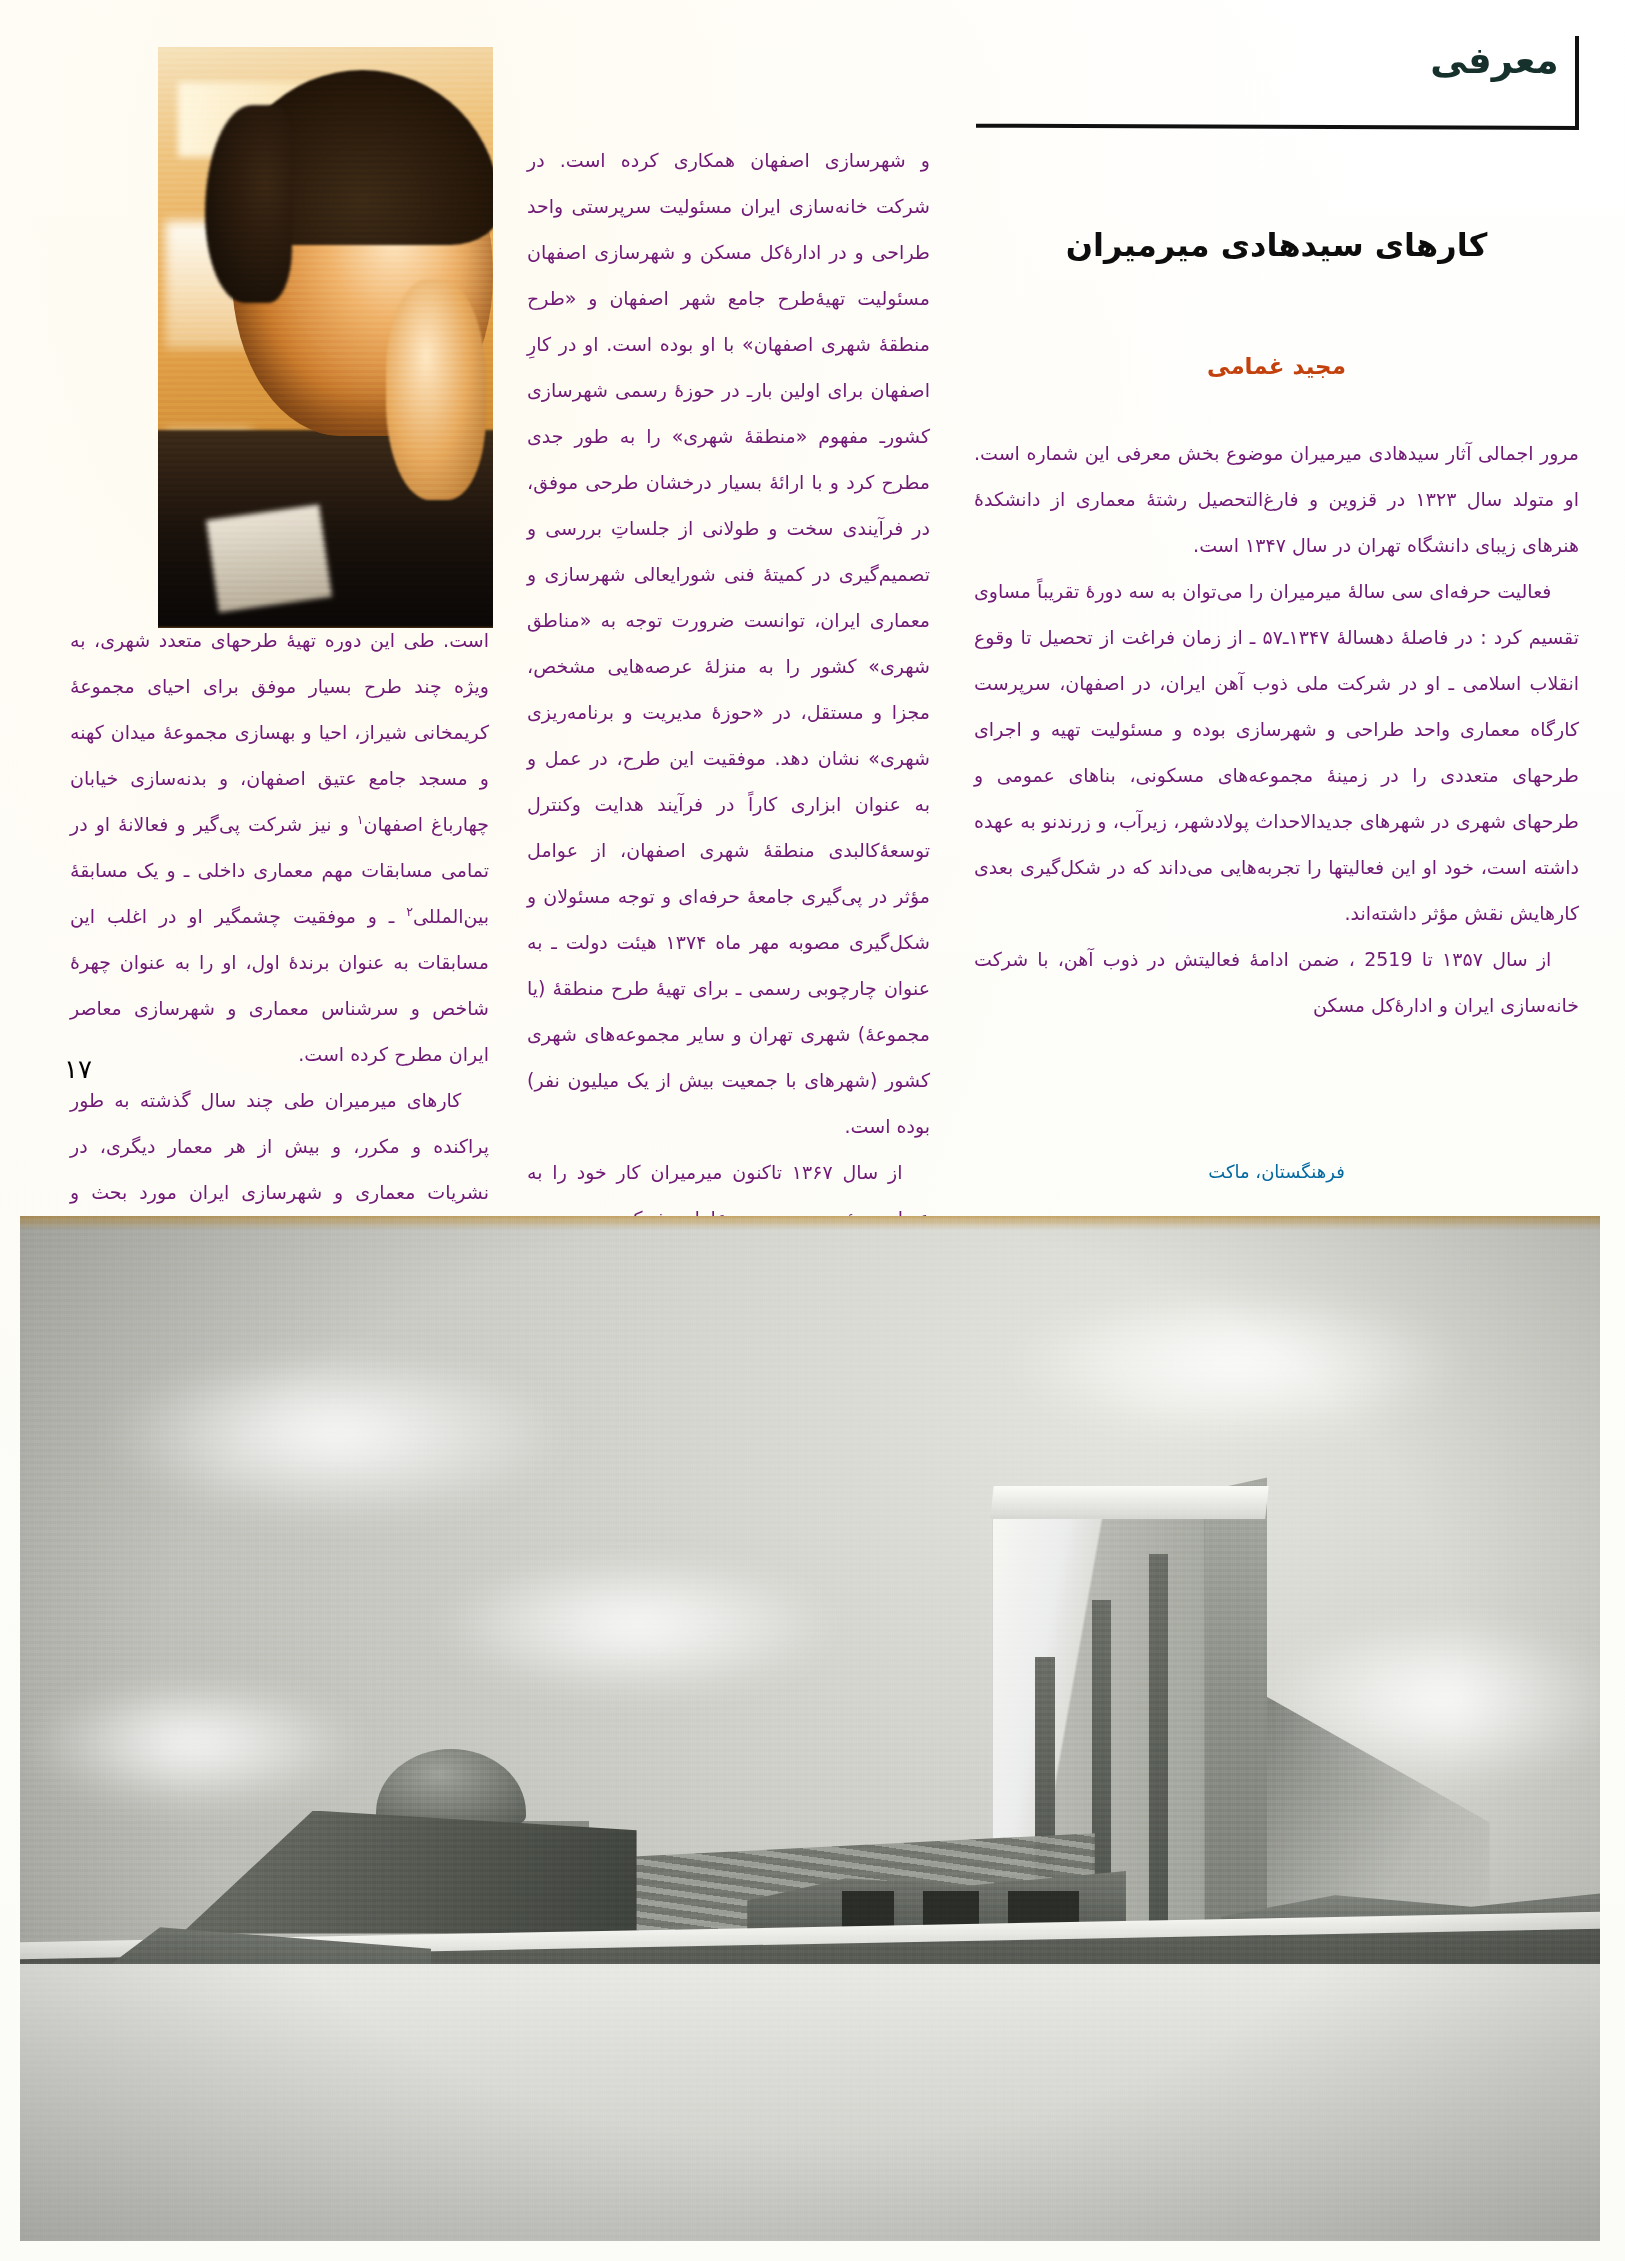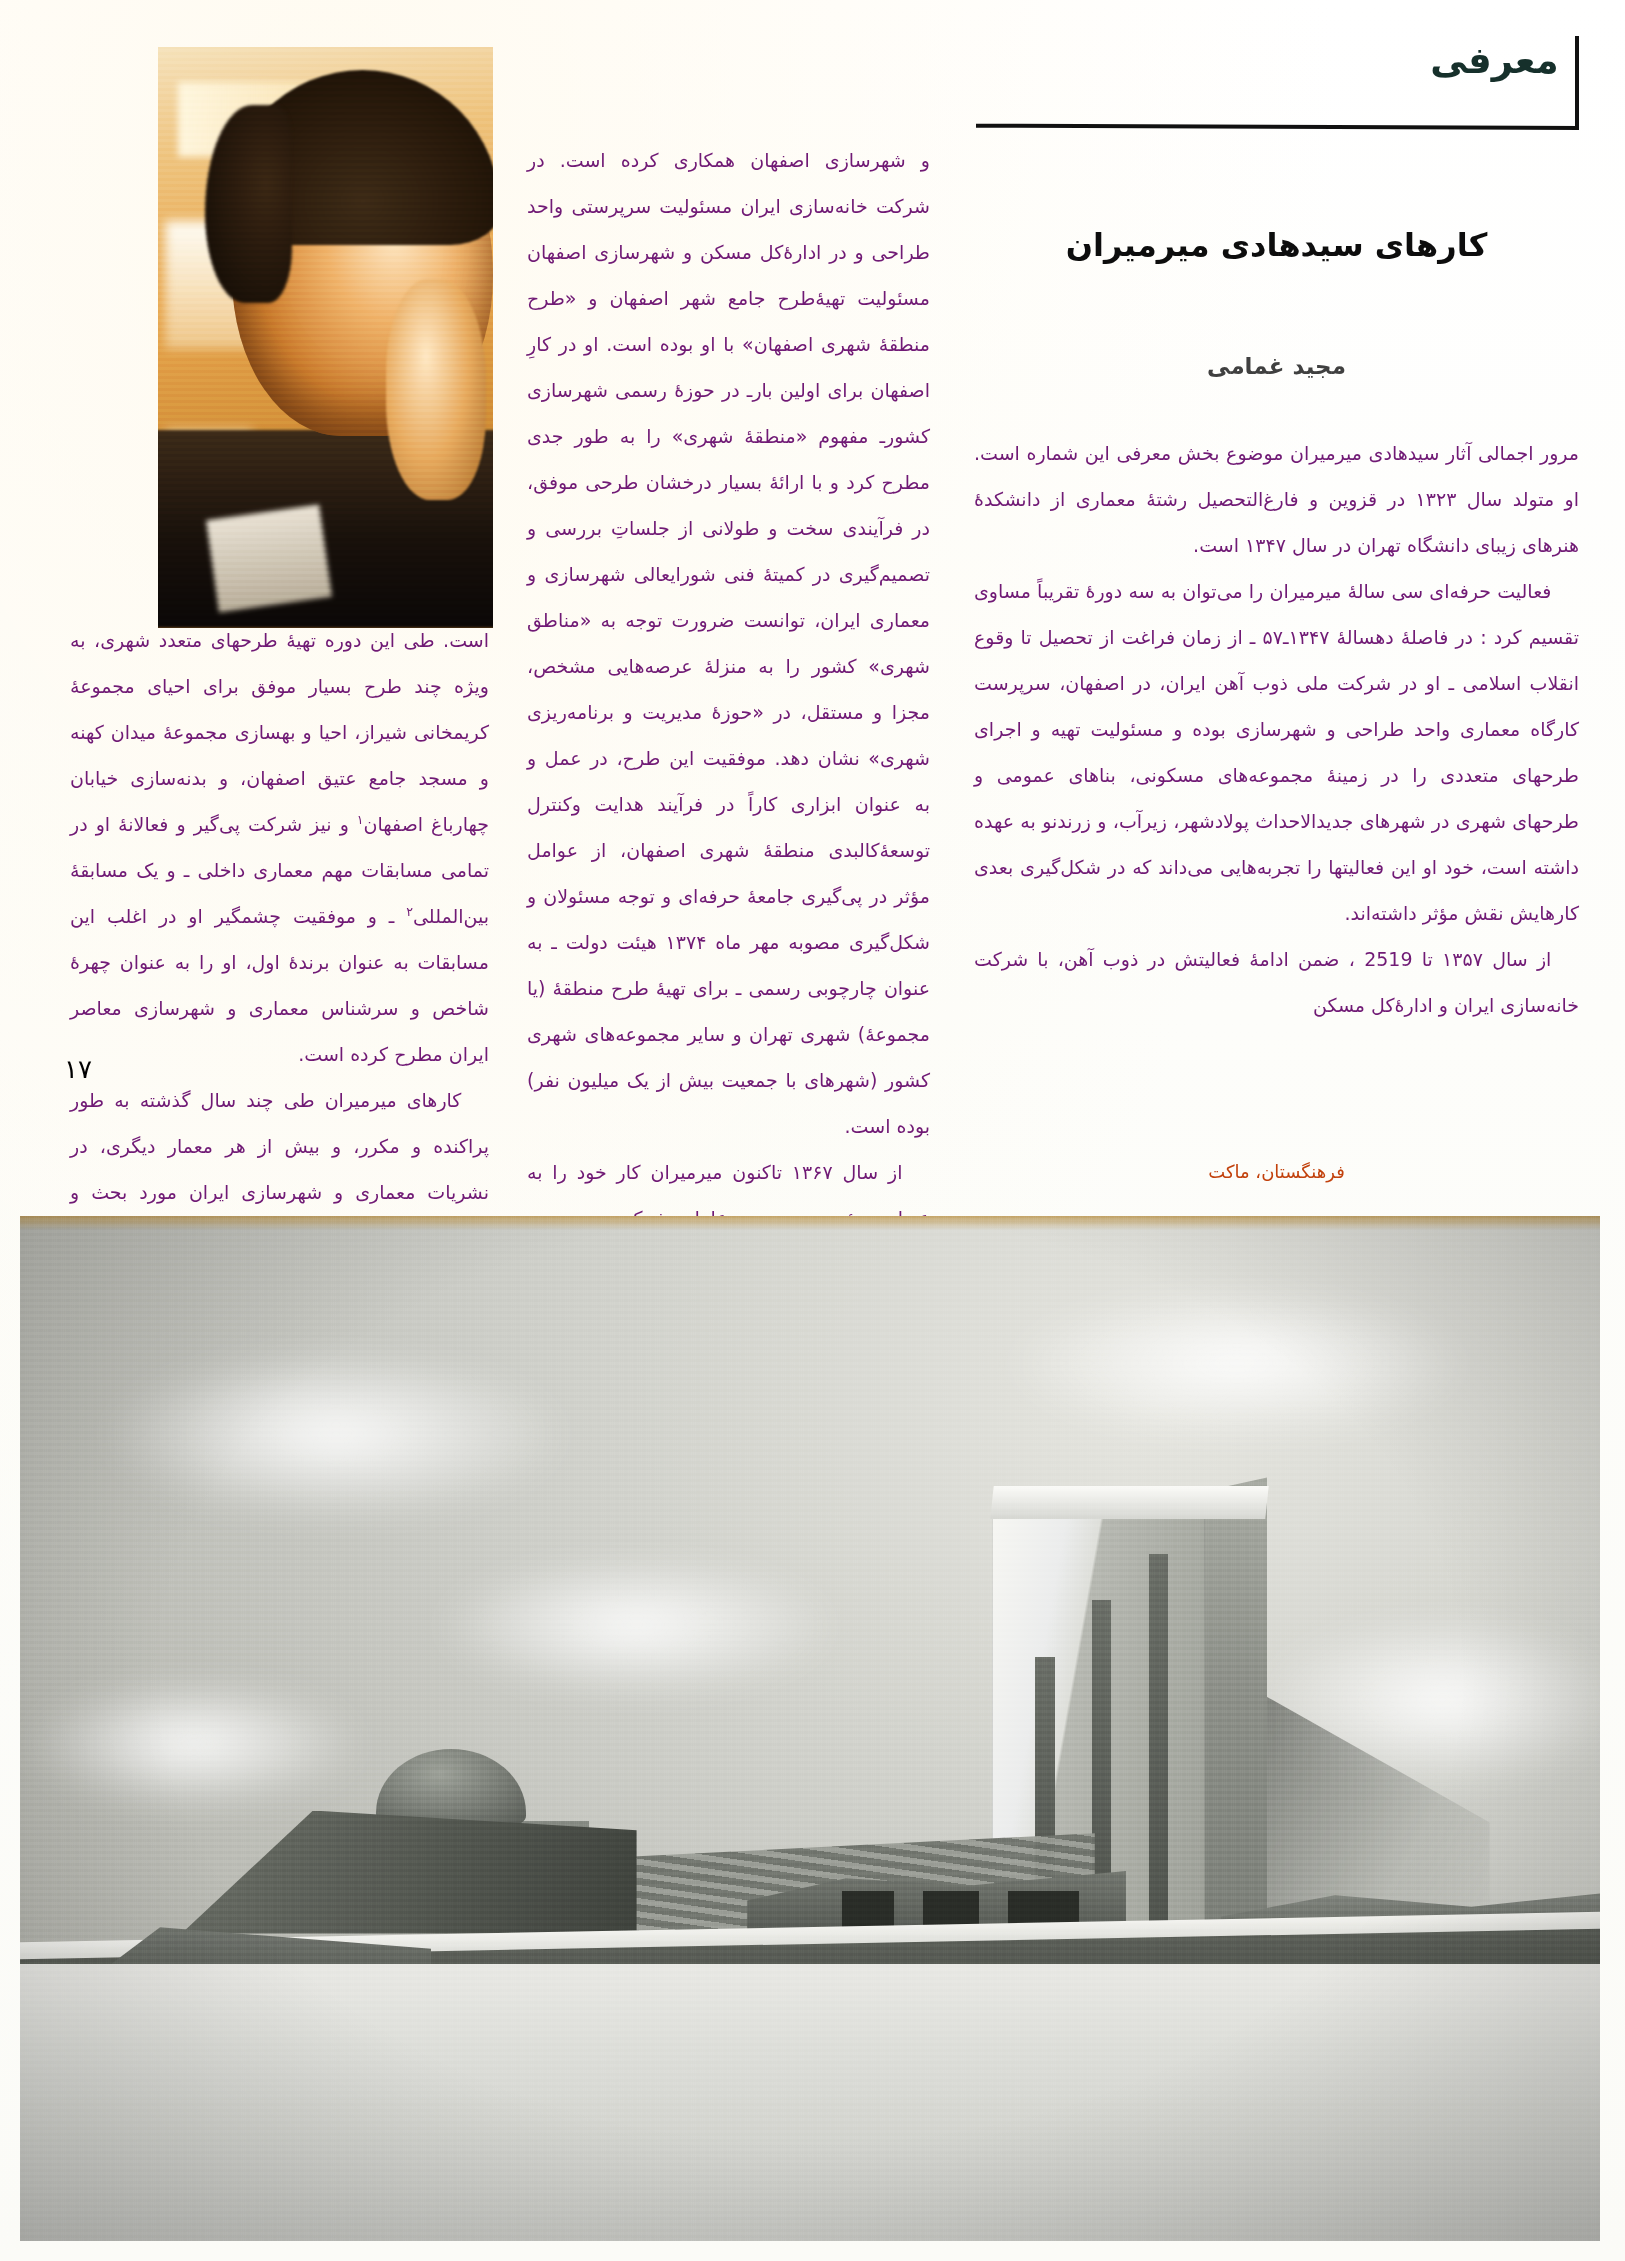--- a/index.html
+++ b/index.html
@@ -81,21 +81,21 @@
     margin-top: 14px;
   }
   .byline {
     position: absolute;
     top: 353px;
     right: 46px;
     width: 605px;
     text-align: center;
     font-size: 23px;
     font-weight: 700;
-    color: #404040;
+    color: #c2410c;
   }
 
   
   .col {
     position: absolute;
     top: 431px;
     font-size: 19px;
     line-height: 46px;
     color: #701a75;
     text-align: justify;
@@ -119,21 +119,21 @@
     line-height: 0;
   }
 
   .photo-caption {
     position: absolute;
     top: 1161px;
     right: 46px;
     width: 605px;
     text-align: center;
     font-size: 18px;
-    color: #c2410c;
+    color: #0369a1;
     direction: rtl;
   }
 
   
   .folio {
     position: absolute;
     top: 1054px;
     right: 1533px;
     font-size: 26px;
     font-weight: 400;

